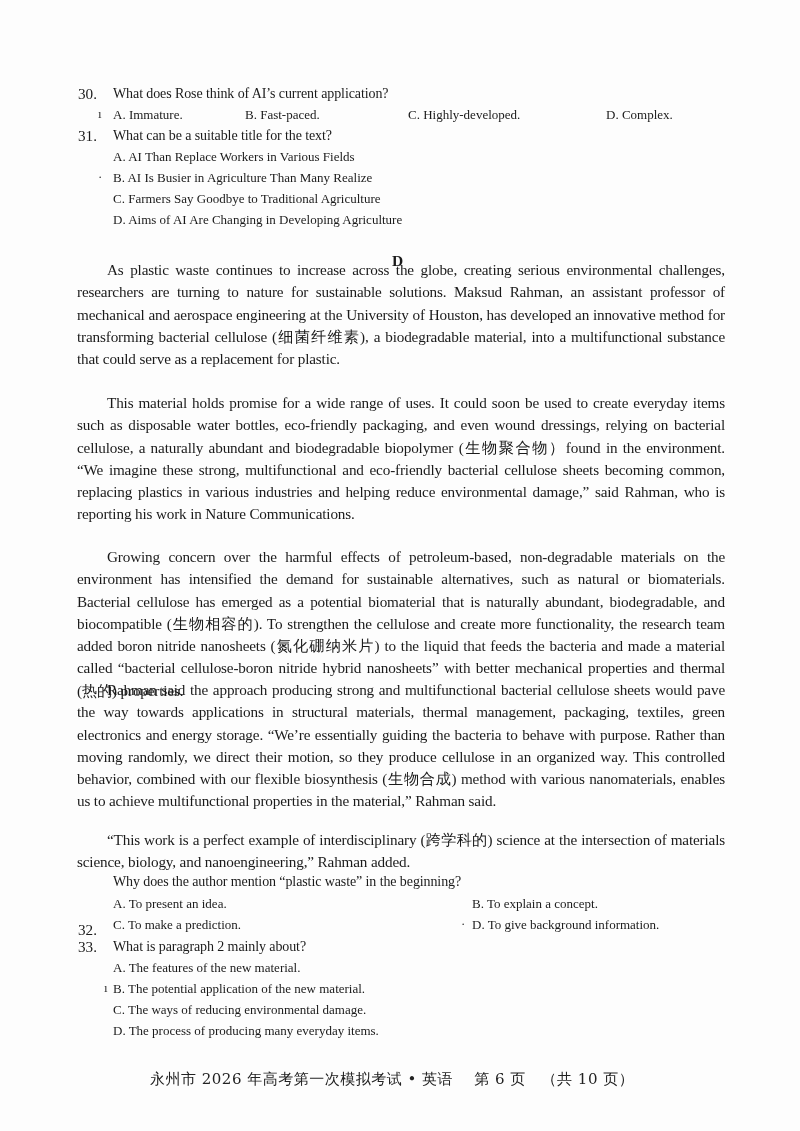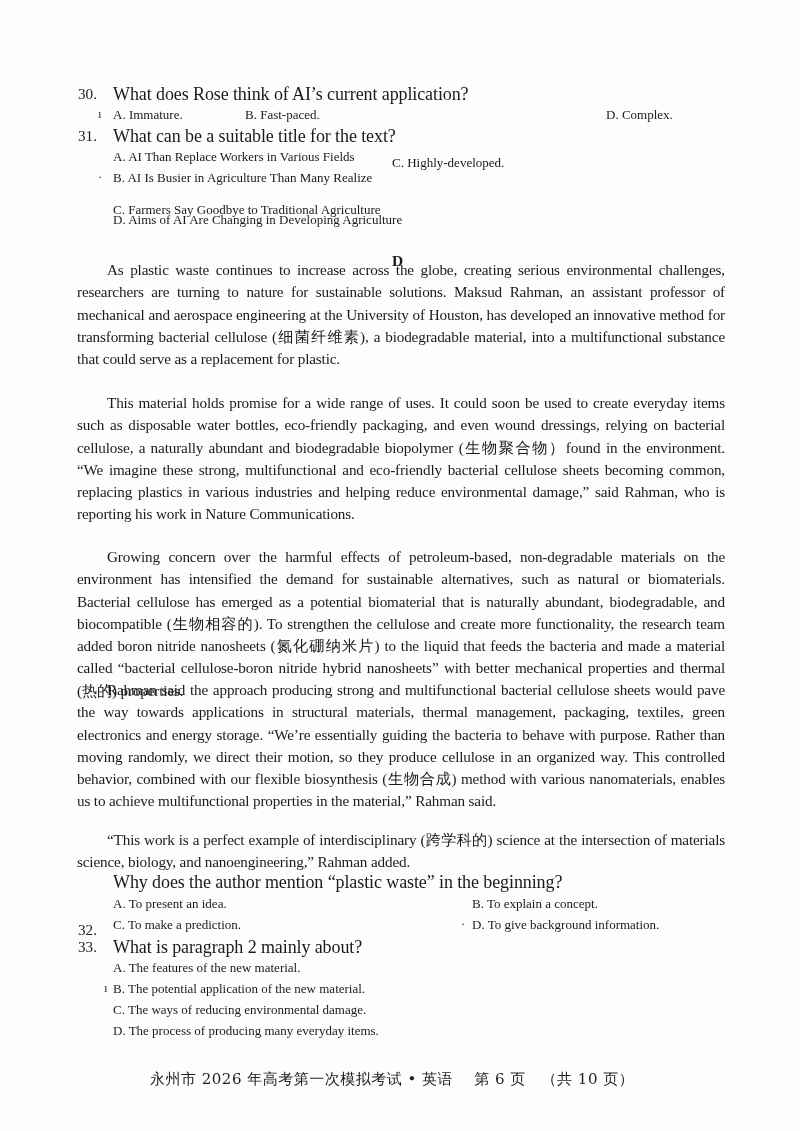--- a/index.html
+++ b/index.html
@@ -17,21 +17,21 @@
     background: #fdfdfd;
   }
   .page {
     position: absolute;
     left: 0; top: 0;
     width: 776px;
     height: 1131px;
   }
   .line {
     position: absolute;
-    font-size: 18px;
+    font-size: 14px;
     line-height: 20px;
     white-space: nowrap;
     letter-spacing: -0.1px;
   }
   .qnum {
     position: absolute;
     font-size: 15.2px;
     line-height: 20px;
   }
   .para {
@@ -75,31 +75,31 @@
 <body>
 
 <div class="page">
 
   <div>
     <span class="qnum" style="left:78px; top:84px;">30.</span>
     <span class="line" style="left:113px; top:84px;">What does Rose think of AI’s current application?</span>
     <span class="mark" style="left:98px; top:106px;">ı</span>
     <span class="opt-row" style="left:113px; top:105px;">A. Immature.</span>
     <span class="opt-row" style="left:245px; top:105px;">B. Fast-paced.</span>
-    <span class="opt-row" style="left:392px; top:105px;margin-top:48px;">C. Highly-developed.</span>
+    <span class="opt-row" style="left:408px; top:105px;">C. Highly-developed.</span>
     <span class="opt-row" style="left:606px; top:105px;">D. Complex.</span>
   </div>
 
   <div>
     <span class="qnum" style="left:78px; top:126px;">31.</span>
     <span class="line" style="left:113px; top:126px;">What can be a suitable title for the text?</span>
     <span class="opt-row" style="left:113px; top:147px;">A. AI Than Replace Workers in Various Fields</span>
     <span class="mark" style="left:98px; top:169px;">·</span>
     <span class="opt-row" style="left:113px; top:168px;">B. AI Is Busier in Agriculture Than Many Realize</span>
-    <span class="opt-row" style="left:113px; top:189px;margin-top:11px;">C. Farmers Say Goodbye to Traditional Agriculture</span>
+    <span class="opt-row" style="left:113px; top:189px;">C. Farmers Say Goodbye to Traditional Agriculture</span>
     <span class="opt-row" style="left:113px; top:210px;">D. Aims of AI Are Changing in Developing Agriculture</span>
   </div>
 
   <div class="section-title">D</div>
 
   <p class="para" style="top:259px; margin:0;">As plastic waste continues to increase across the globe, creating serious environmental challenges, researchers are turning to nature for sustainable solutions. Maksud Rahman, an assistant professor of mechanical and aerospace engineering at the University of Houston, has developed an innovative method for transforming bacterial cellulose (细菌纤维素), a biodegradable material, into a multifunctional substance that could serve as a replacement for plastic.</p>
   <p class="para" style="top:392px; margin:0;">This material holds promise for a wide range of uses. It could soon be used to create everyday items such as disposable water bottles, eco-friendly packaging, and even wound dressings, relying on bacterial cellulose, a naturally abundant and biodegradable biopolymer (生物聚合物）found in the environment. “We imagine these strong, multifunctional and eco-friendly bacterial cellulose sheets becoming common, replacing plastics in various industries and helping reduce environmental damage,” said Rahman, who is reporting his work in Nature Communications.</p>
   <p class="para" style="top:546px; margin:0;">Growing concern over the harmful effects of petroleum-based, non-degradable materials on the environment has intensified the demand for sustainable alternatives, such as natural or biomaterials. Bacterial cellulose has emerged as a potential biomaterial that is naturally abundant, biodegradable, and biocompatible (生物相容的). To strengthen the cellulose and create more functionality, the research team added boron nitride nanosheets (氮化硼纳米片) to the liquid that feeds the bacteria and made a material called “bacterial cellulose-boron nitride hybrid nanosheets” with better mechanical properties and thermal (热的) properties.</p>
   <p class="para" style="top:679px; margin:0;">Rahman said the approach producing strong and multifunctional bacterial cellulose sheets would pave the way towards applications in structural materials, thermal management, packaging, textiles, green electronics and energy storage. “We’re essentially guiding the bacteria to behave with purpose. Rather than moving randomly, we direct their motion, so they produce cellulose in an organized way. This controlled behavior, combined with our flexible biosynthesis (生物合成) method with various nanomaterials, enables us to achieve multifunctional properties in the material,” Rahman said.</p>
   <p class="para" style="top:829px; margin:0;">“This work is a perfect example of interdisciplinary (跨学科的) science at the intersection of materials science, biology, and nanoengineering,” Rahman added.</p>

